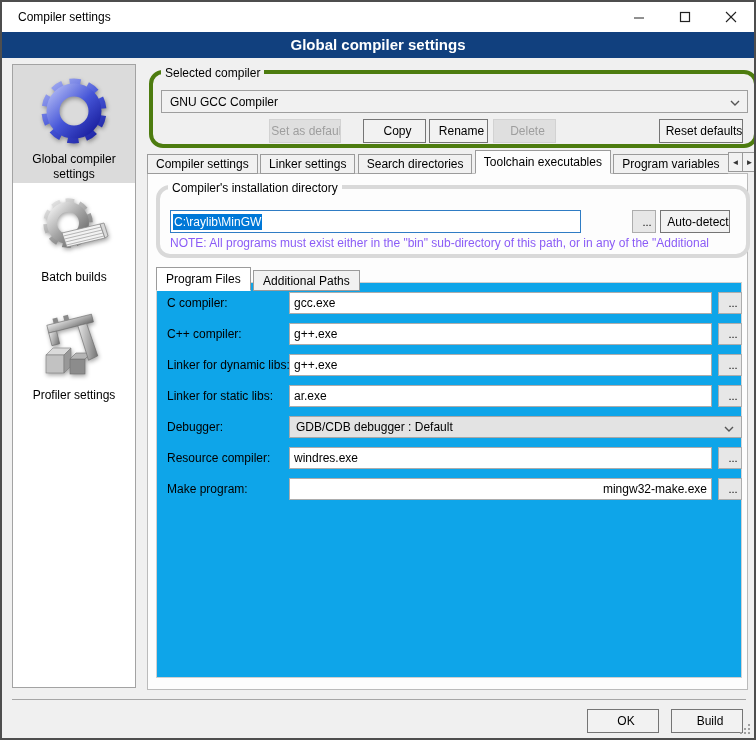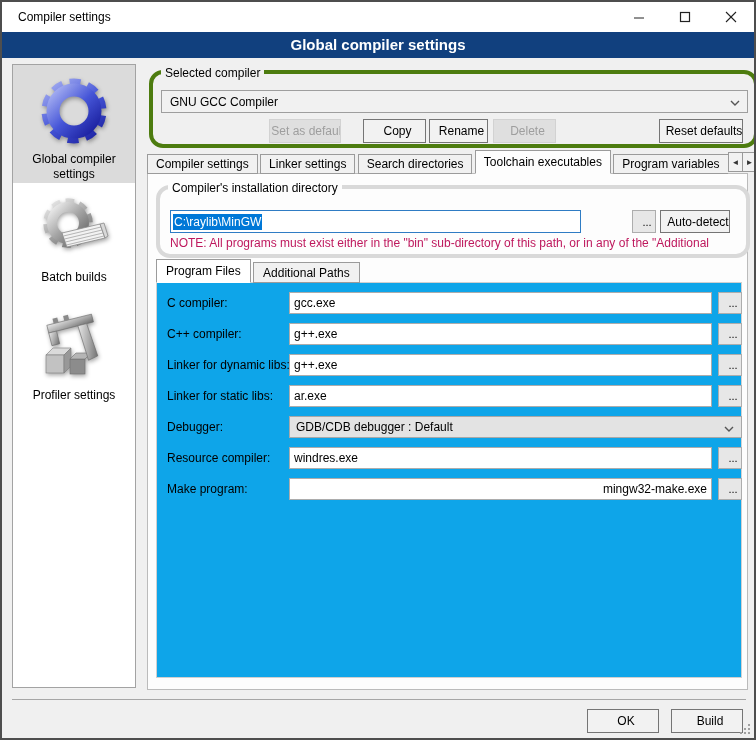--- a/index.html
+++ b/index.html
@@ -35,34 +35,34 @@
   .combo.gray{background:#E3E3E3;border-color:#A8A8A8;}
   .btn{position:absolute;box-sizing:border-box;height:24px;background:#F2F2F2;border:1px solid #757575;
     display:flex;align-items:center;justify-content:center;white-space:nowrap;overflow:hidden;padding-left:6px;}
   .btn.disabled{background:#DFDFDF;border-color:#D2D2D2;color:#9E9E9E;}
   .btn.small{background:#E7E7E7;border-color:#ADADAD;font-size:11px;}
   .textfield{position:absolute;box-sizing:border-box;height:22px;background:#FFFFFF;border:1px solid #ACACAC;
     font-family:"Liberation Sans",sans-serif;font-size:12px;padding:0 4px;color:#000;}
   .dirbox{position:absolute;box-sizing:border-box;height:23px;background:#FFFFFF;border:1px solid #2F7CC4;
     display:flex;align-items:center;padding:0 2px;overflow:hidden;}
   .dirbox .sel{background:#0078D7;color:#FFFFFF;padding:1px 1px;white-space:pre;}
-  .note{position:absolute;color:#be185d;white-space:nowrap;overflow:hidden;}
+  .note{position:absolute;color:#8b5cf6;white-space:nowrap;overflow:hidden;}
   
   .tabwrap{position:absolute;left:145px;top:148px;width:581px;height:24px;overflow:hidden;white-space:nowrap;z-index:2;}
   .tab{display:inline-block;vertical-align:bottom;height:20px;line-height:19px;padding:0 8px;
     border:1px solid #9B9B9B;background:#F1F1F1;margin-right:-1px;box-sizing:border-box;}
   .tab.active{height:24px;line-height:22px;background:#FDFDFD;border-bottom:1px solid #FDFDFD;position:relative;z-index:3;}
   .tabarrow{position:absolute;top:150px;width:15px;height:20px;box-sizing:border-box;background:#F2F2F2;
     border:1px solid #9A9A9A;font-size:8px;display:flex;align-items:center;justify-content:center;z-index:4;color:#333;}
   .tabpanel{position:absolute;left:145px;top:171px;width:601px;height:517px;box-sizing:border-box;
     background:#FDFDFD;border:1px solid #BBBBBB;z-index:1;}
   
   .subtabwrap{position:absolute;left:8px;top:85px;height:24px;white-space:nowrap;z-index:2;}
   .subtab{display:inline-block;vertical-align:bottom;height:21px;line-height:20px;padding:0 9px;
-    border:1px solid #9B9B9B;background:#F1F1F1;margin-right:-1px;box-sizing:border-box;}
+    border:1px solid #9B9B9B;background:#F1F1F1;margin-right:-1px;box-sizing:border-box;margin-top:8px;}
   .subtab.active{height:24px;line-height:22px;background:#FFFFFF;border-bottom:1px solid #FFFFFF;position:relative;z-index:3;}
   .subpanel{position:absolute;left:8px;top:108px;width:586px;height:396px;box-sizing:border-box;
     background:#0ea5e9;border:1px solid #D0D0D0;z-index:1;}
   .frow{position:absolute;left:0;right:0;height:22px;}
   .frow .flabel{position:absolute;left:10px;top:0;line-height:22px;white-space:nowrap;}
   .frow .tf{left:132px;width:423px;top:0;}
   .frow .dots{left:561px;top:0;width:24px;height:22px;}
   .frow .fcombo{left:132px;width:453px;top:0;height:22px;}
   
   .footsep{position:absolute;left:10px;right:8px;top:697px;height:1px;background:#A6A6A6;}

